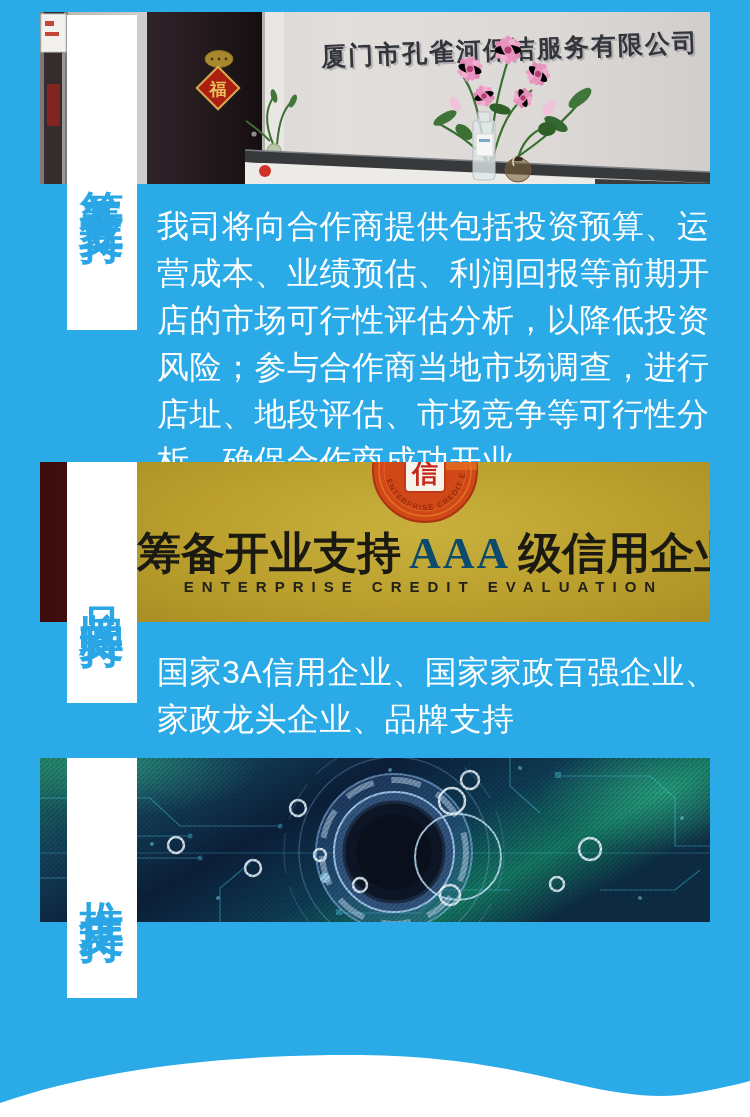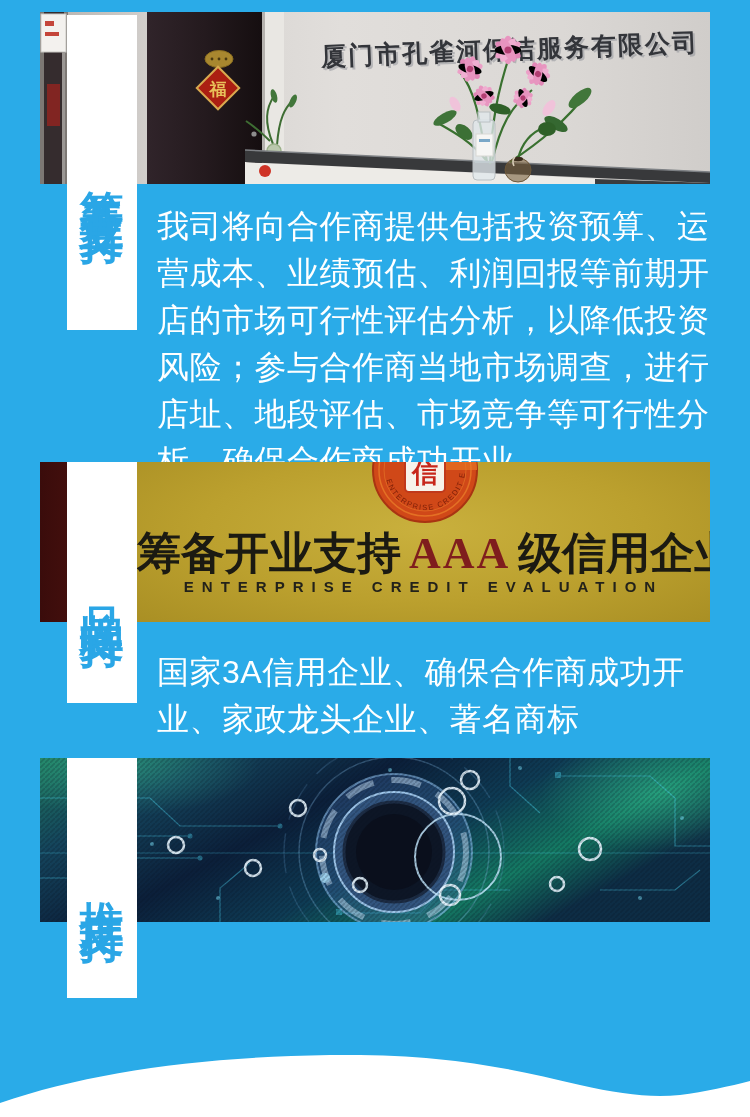--- a/index.html
+++ b/index.html
@@ -28,21 +28,21 @@
 
   
   .plaque{position:absolute;left:40px;top:462px;width:670px;height:160px;overflow:hidden;}
   .plaque .maroon{position:absolute;left:0;top:0;width:97px;height:100%;
     background:linear-gradient(90deg,#3a0c0b,#4b120f 60%,#321013);}
   .plaque .gold{position:absolute;left:97px;top:0;right:0;height:100%;
     background:radial-gradient(ellipse at 50% 42%, #c9b03d 0%, #bba02e 55%, #a98f24 100%);}
   .plaque-title{position:absolute;left:97px;right:0;top:62px;text-align:center;
     font-family:"Liberation Serif","DejaVu Serif",serif;font-weight:700;
     font-size:44px;color:#1b1a12;white-space:nowrap;}
-  .plaque-title .grade{color:#7f1d1d;padding:0 8px;letter-spacing:2px;}
+  .plaque-title .grade{color:#0c4a6e;padding:0 8px;letter-spacing:2px;}
   .plaque-sub{position:absolute;left:97px;right:0;top:116px;text-align:center;
     font-size:15px;letter-spacing:8px;color:#23221a;font-weight:600;white-space:nowrap;}
   .seal{position:absolute;left:325px;top:-52px;width:120px;height:120px;}
 
   .wave{position:absolute;left:0;top:1037px;width:750px;height:80px;}
 </style>
 </head>
 <body>
 
 <div class="stage">
@@ -189,21 +189,21 @@
     <div class="plaque-title">
       <span>筹备开业支持</span><span class="grade">AAA</span><span>级信用企业</span>
     </div>
     <div class="plaque-sub">ENTERPRISE CREDIT EVALUATION</div>
   </div>
 
   <div class="v-label v-label-2">
     <span>品牌支持</span>
   </div>
 
-  <div class="para para-2">国家3A信用企业、确保合作商成功开业、家政龙头企业、著名商标</div>
+  <div class="para para-2">国家3A信用企业、国家家政百强企业、家政龙头企业、品牌支持</div>
 
   <div class="tech-wrap">
     <svg width="670" height="164" viewBox="0 0 670 164" xmlns="http://www.w3.org/2000/svg">
       <defs>
         <linearGradient id="techbg" x1="0" y1="0" x2="1" y2="0.45">
           <stop offset="0" stop-color="#1e7a60"></stop>
             <stop offset="0.22" stop-color="#14445c"></stop>
           <stop offset="0.45" stop-color="#0b1f3a"></stop>
             <stop offset="0.66" stop-color="#0e3c55"></stop>
           <stop offset="0.85" stop-color="#147a63"></stop>

